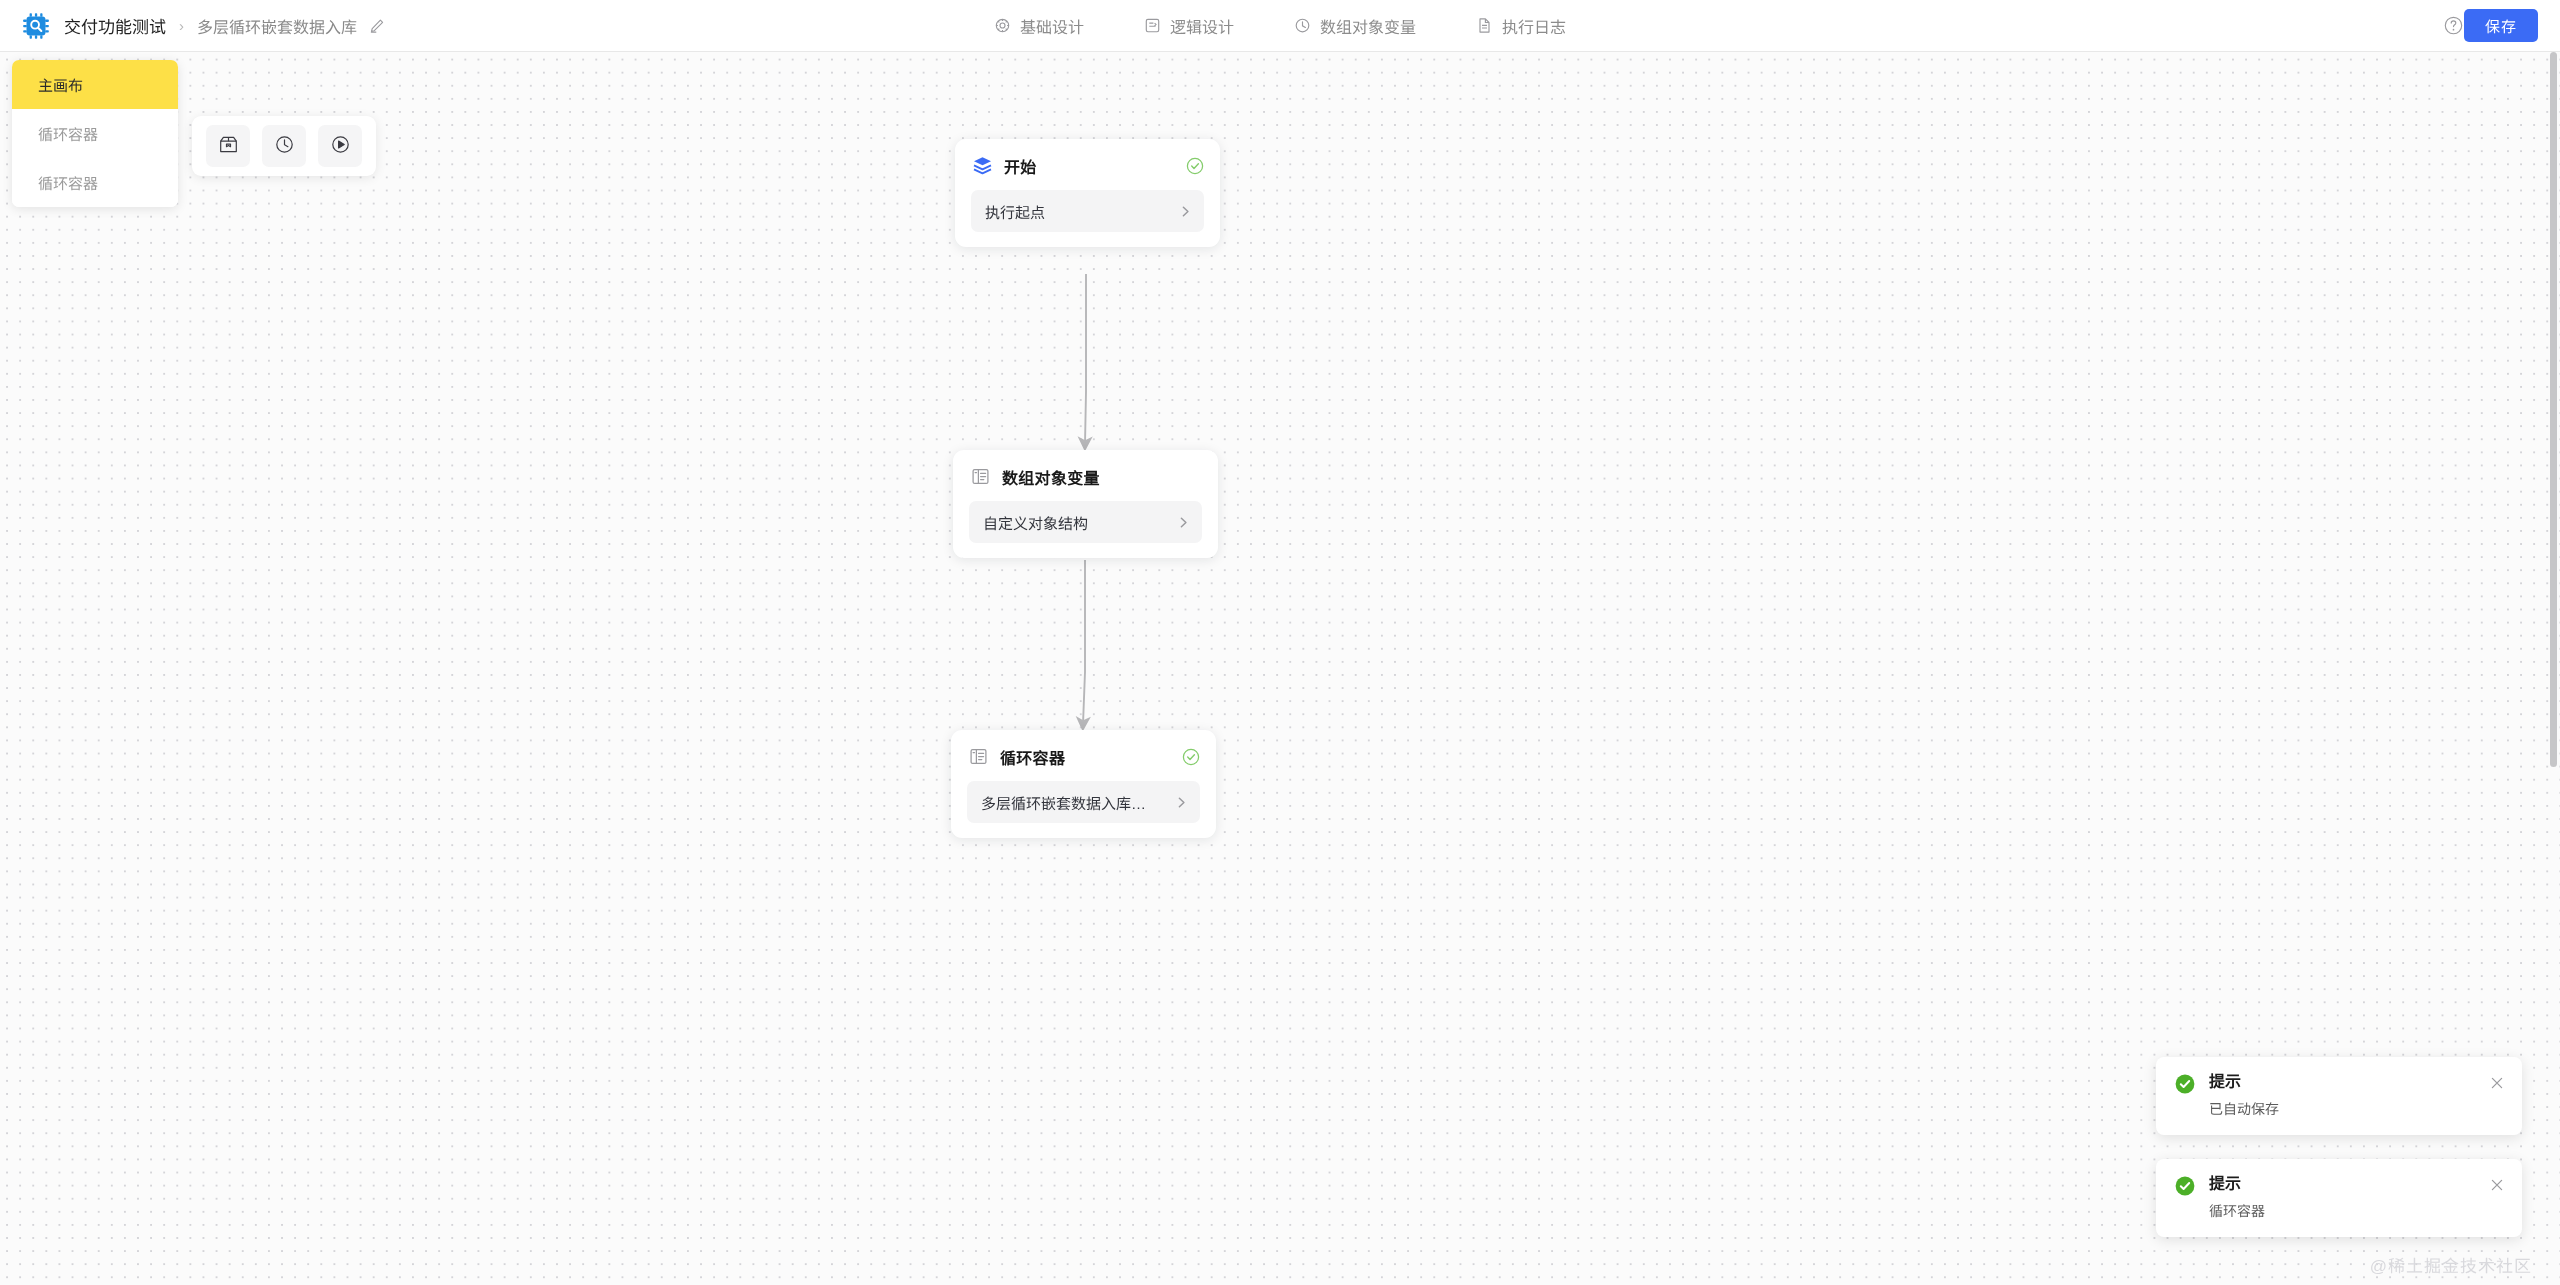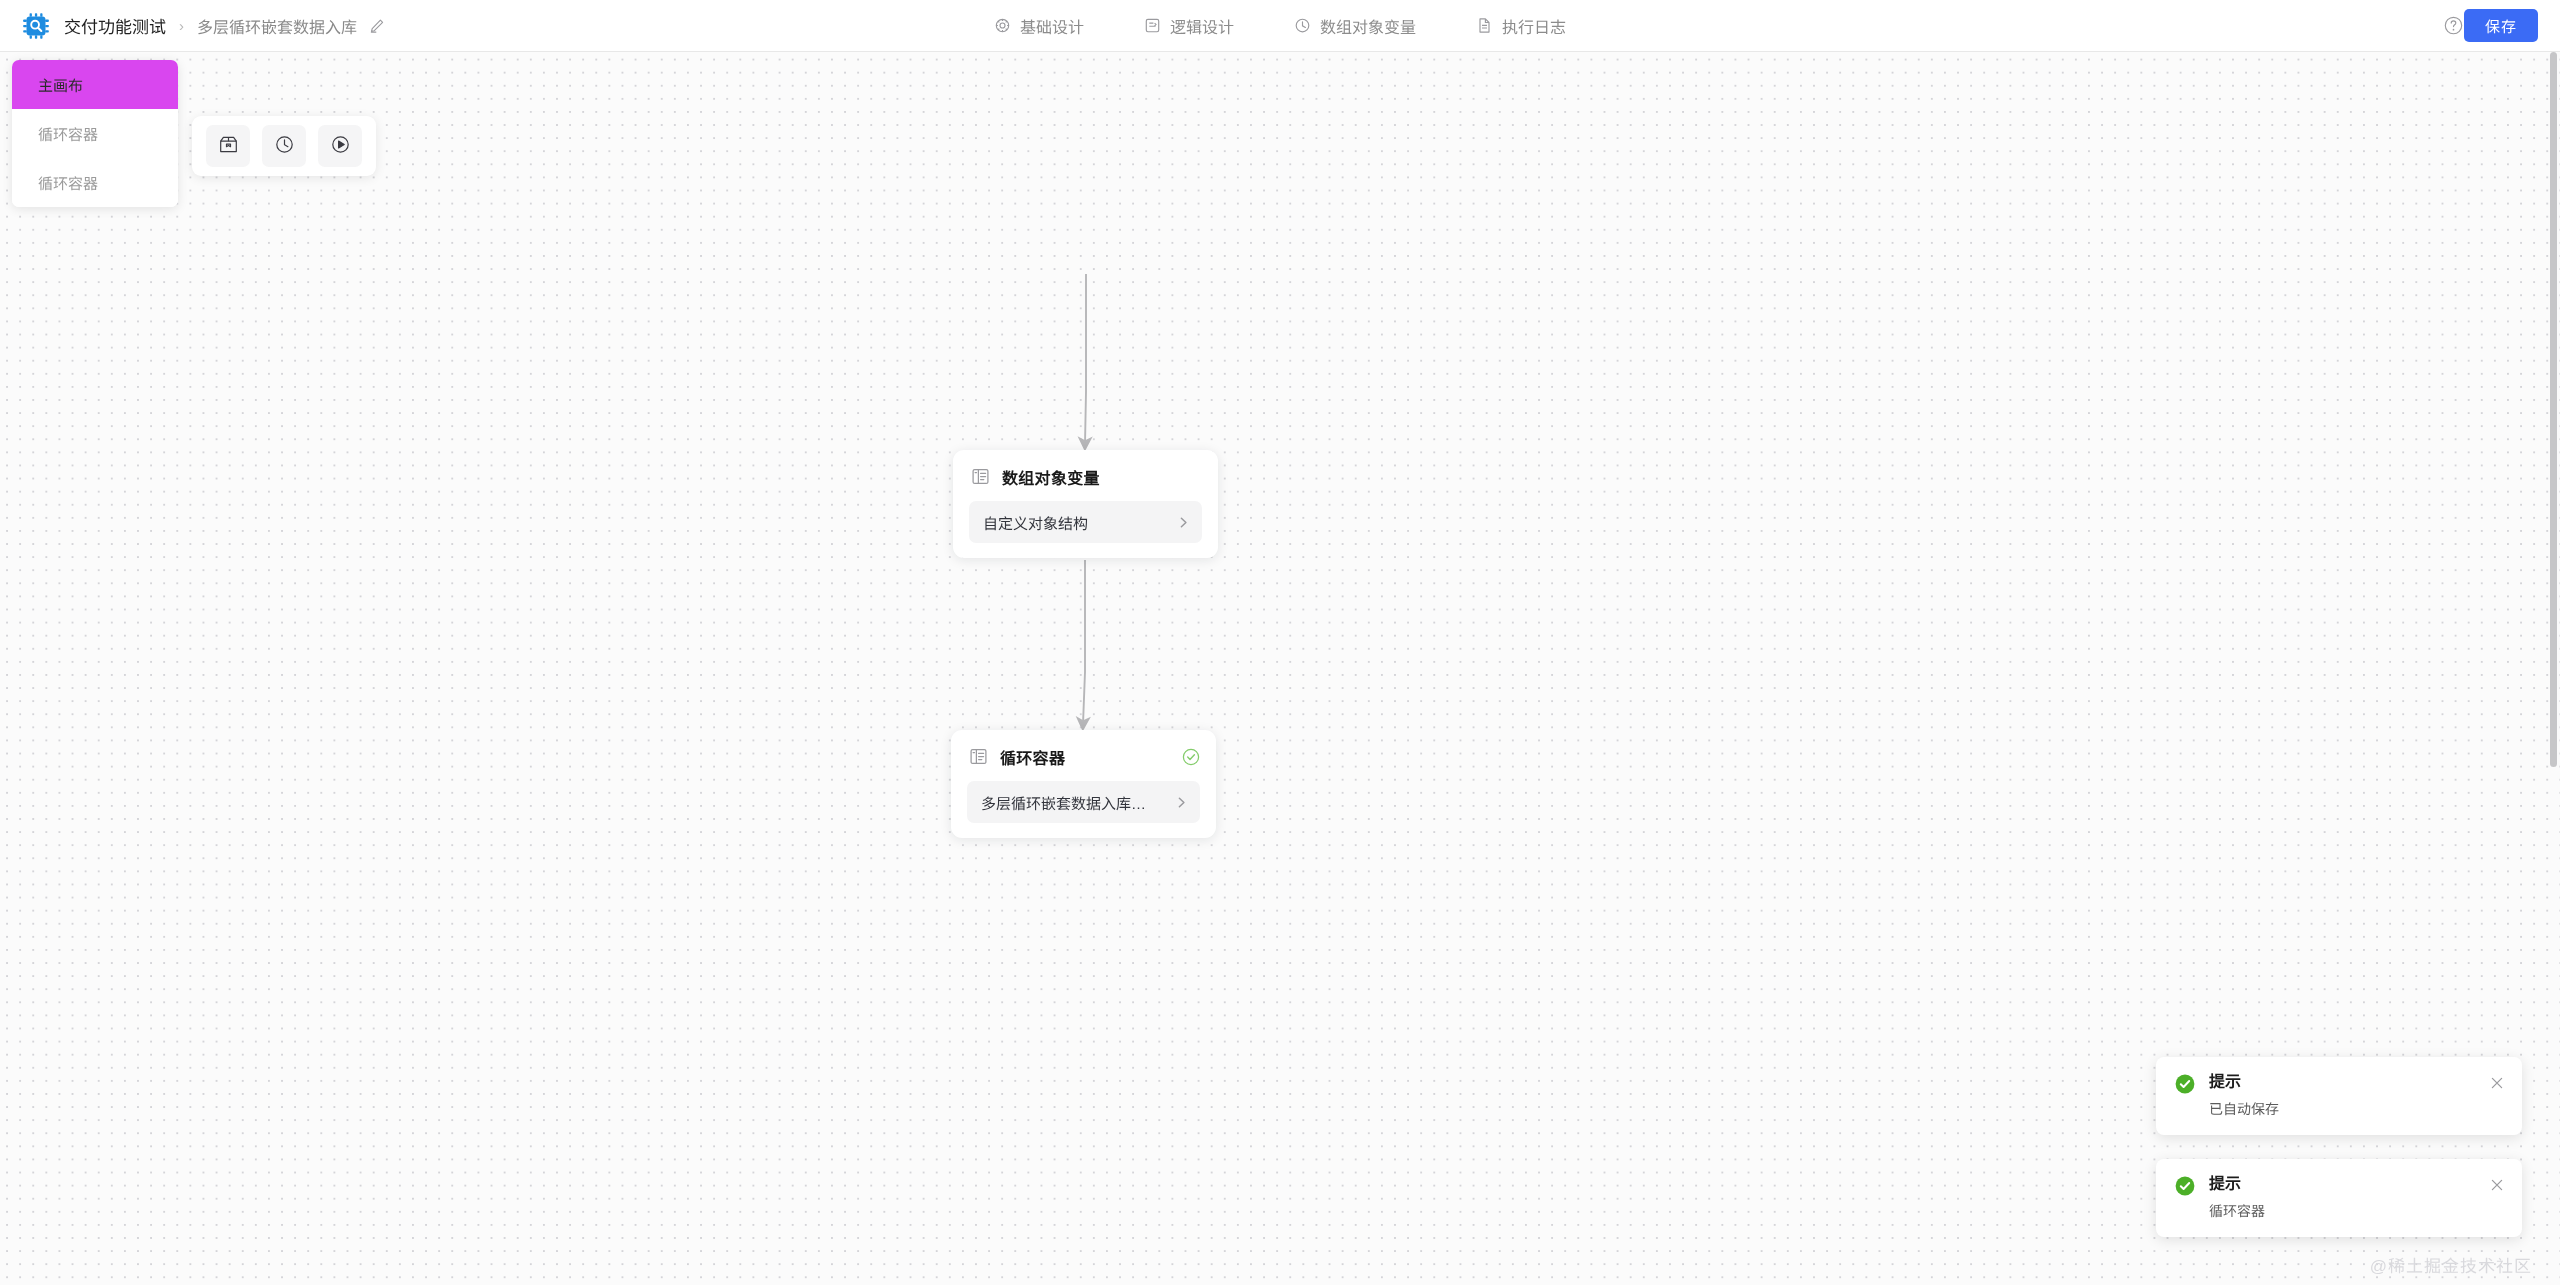--- a/index.html
+++ b/index.html
@@ -152,21 +152,21 @@
     height: 49px;
     display: flex;
     align-items: center;
     padding-left: 26px;
     font-size: 15px;
     color: #9b9b9b;
     cursor: pointer;
     background: #ffffff;
   }
   .cl-item.active {
-    background: #d946ef;
+    background: #fde047;
     color: #2b2b2b;
   }
 
   
   .toolbar {
     position: absolute;
     left: 192px;
     top: 64px;
     height: 60px;
     background: #ffffff;
@@ -456,20 +456,46 @@
         </marker>
       </defs>
 
       <path d="M1086 222 L1086 340 L1085 392" stroke="#b6b6b8" stroke-width="1.9" fill="none" marker-end="url(#arrowhead)"></path>
 
       <path d="M1085 508 L1085 620 L1083 672" stroke="#b6b6b8" stroke-width="1.9" fill="none" marker-end="url(#arrowhead)"></path>
     </svg>
 
     <div class="flow">
 
+      <div class="node" id="node-start">
+        <div class="node-head">
+          <span class="node-ico">
+            <svg width="21" height="21" viewBox="0 0 21 21">
+              <path d="M10.5 2.2 19 6.2l-8.5 4-8.5-4z" fill="#3b6bf5"></path>
+              <path d="M2 10.4 10.5 14.4 19 10.4" fill="none" stroke="#3b6bf5" stroke-width="1.9" stroke-linejoin="round"></path>
+              <path d="M2 14.4 10.5 18.4 19 14.4" fill="none" stroke="#3b6bf5" stroke-width="1.9" stroke-linejoin="round"></path>
+            </svg>
+          </span>
+          <span class="node-title">开始</span>
+          <span class="node-status">
+            <svg width="18" height="18" viewBox="0 0 18 18" fill="none">
+              <circle cx="9" cy="9" r="7.6" stroke="#84cc6b" stroke-width="1.25"></circle>
+              <path d="M5.7 9.1 8 11.4 12.4 6.7" stroke="#84cc6b" stroke-width="1.4" stroke-linecap="round" stroke-linejoin="round"></path>
+            </svg>
+          </span>
+        </div>
+        <div class="node-row">
+          <span class="node-row-text">执行起点</span>
+          <span class="node-row-chev">
+            <svg width="15" height="15" viewBox="0 0 15 15" fill="none" stroke="#9a9a9e" stroke-width="1.5" stroke-linecap="round" stroke-linejoin="round">
+              <path d="M5.4 3.2 9.9 7.5 5.4 11.8"></path>
+            </svg>
+          </span>
+        </div>
+      </div>
 
       <div class="node" id="node-array">
         <div class="node-head">
           <span class="node-ico">
             <svg width="21" height="21" viewBox="0 0 21 21" fill="none" stroke="#9a9a9e" stroke-width="1.25">
               <rect x="3.1" y="3.6" width="14.8" height="13.8" rx="1.5"></rect>
               <path d="M8.4 3.6v13.8"></path>
               <path d="M10.6 7.4h5M10.6 10.5h5M10.6 13.6h3.2" stroke-linecap="round"></path>
               <path d="M5.1 6.6h1.4" stroke-linecap="round"></path>
             </svg>

